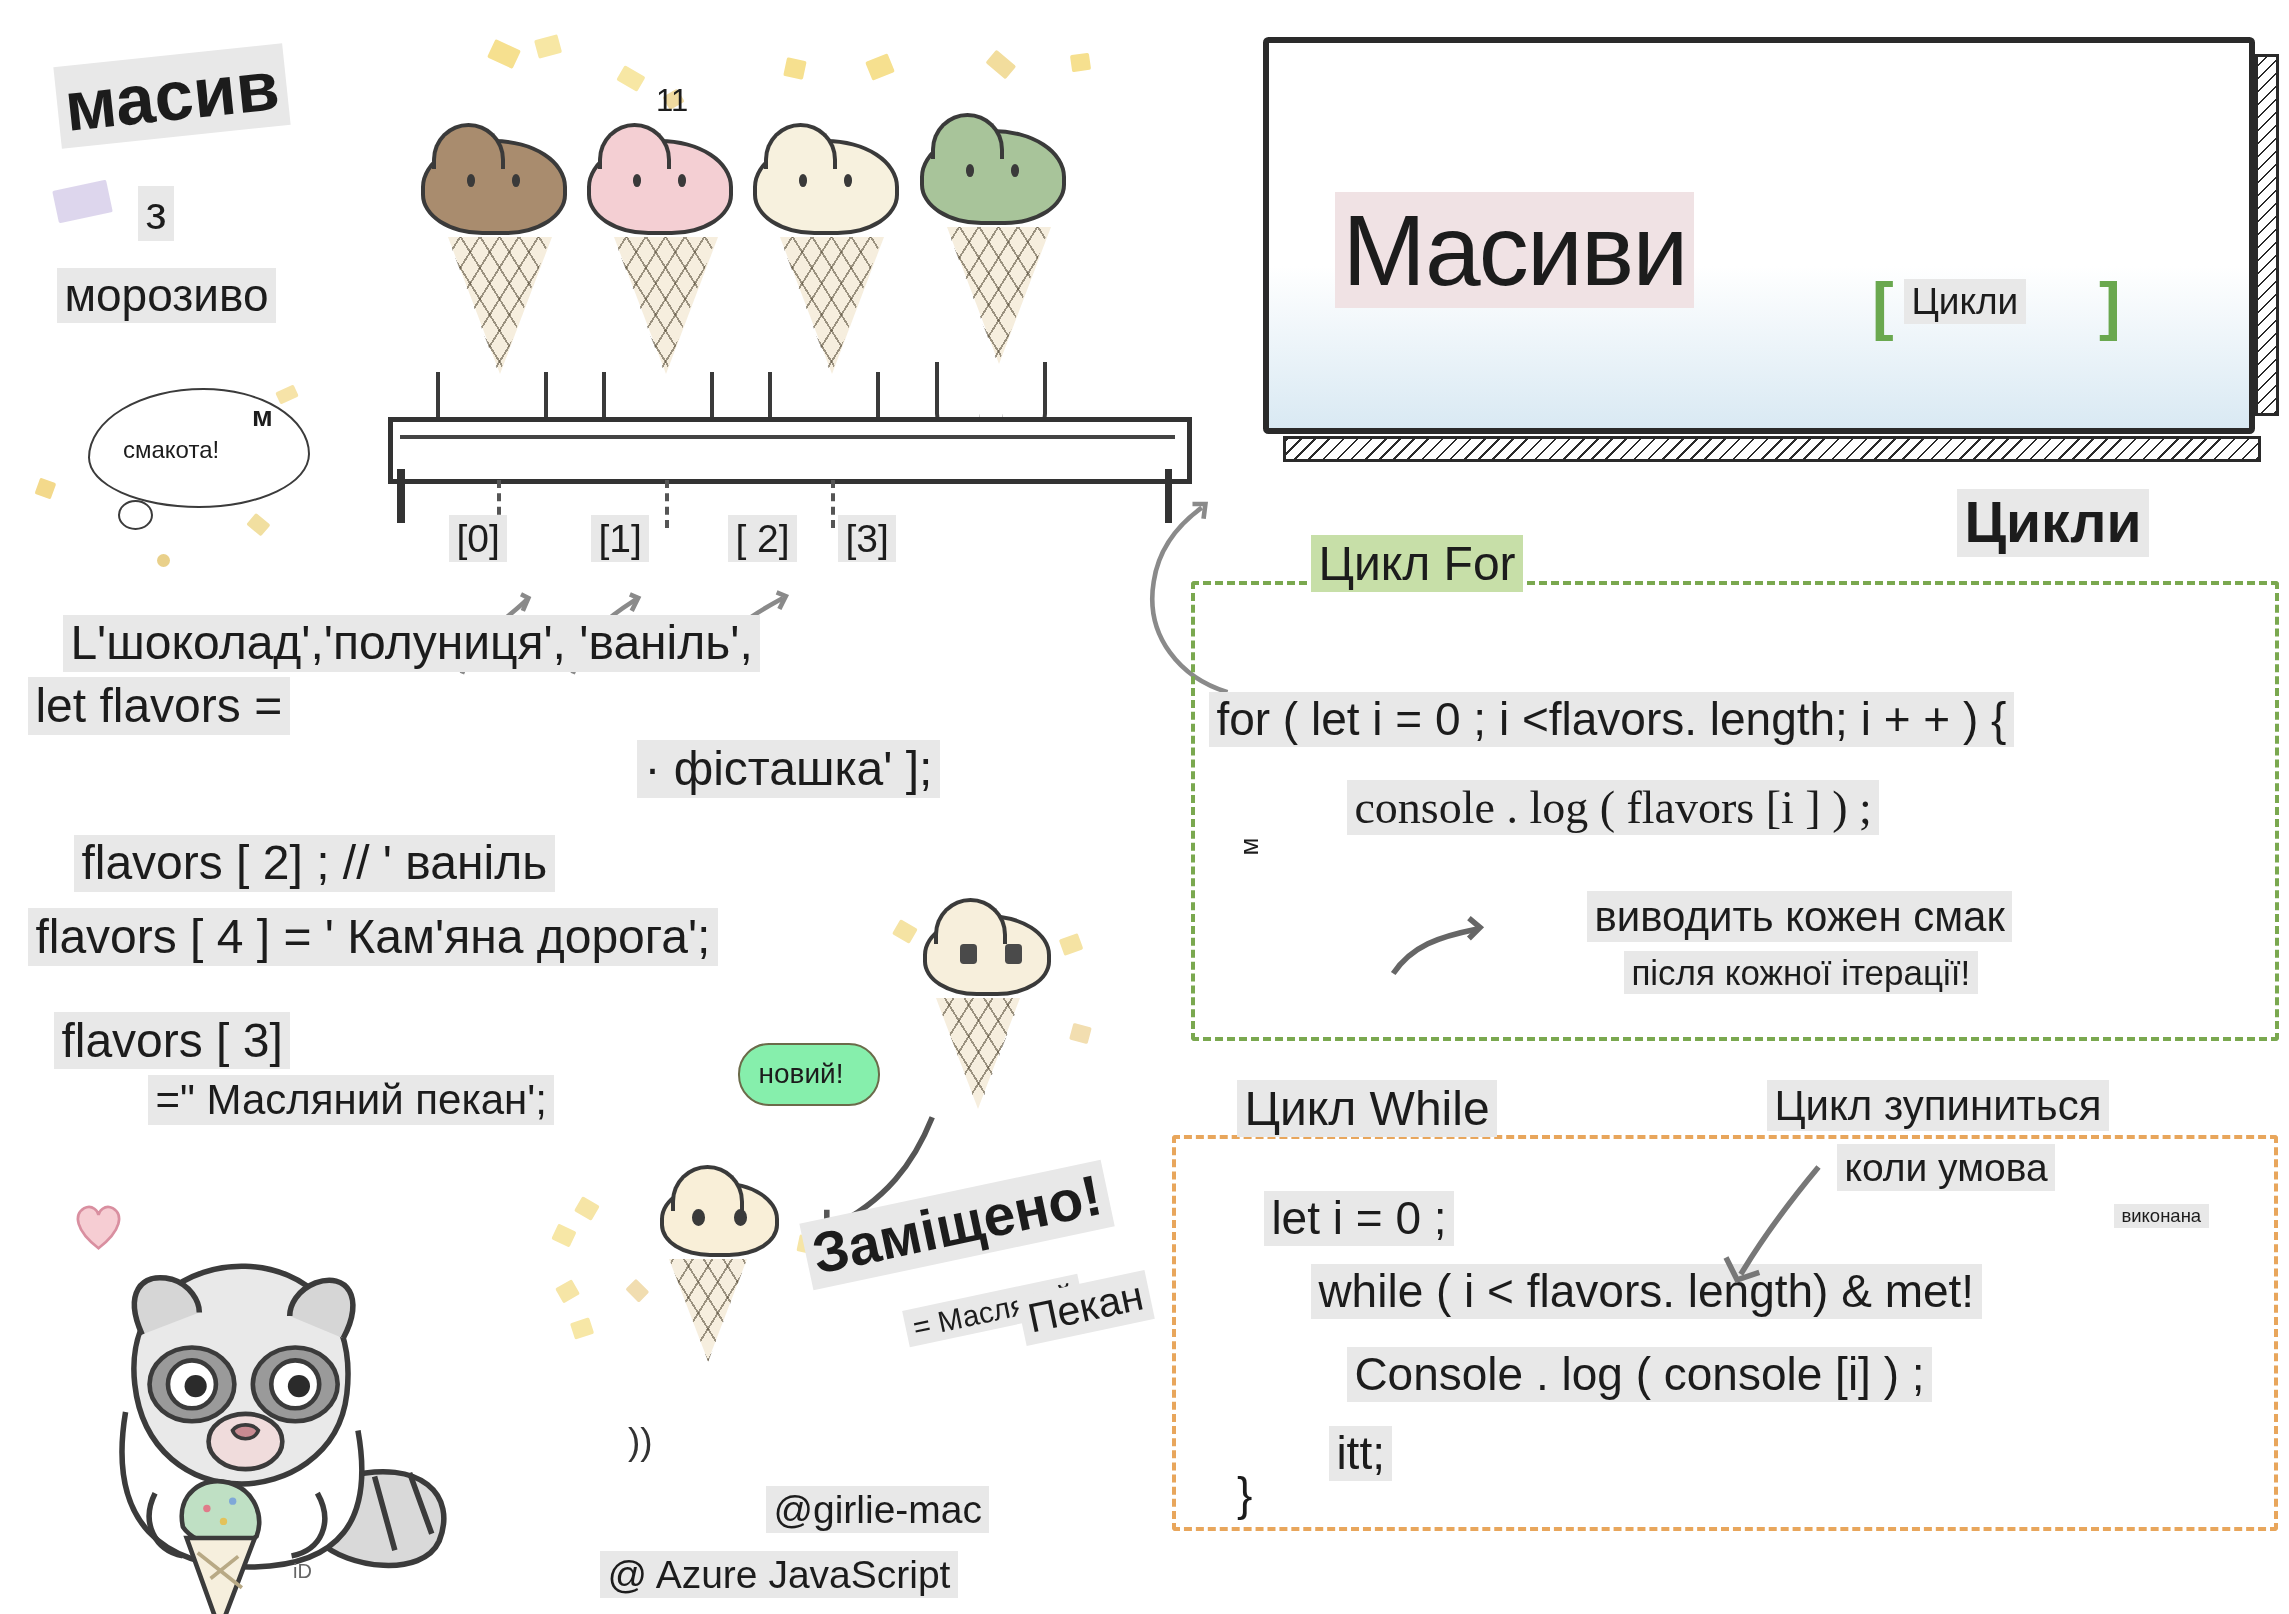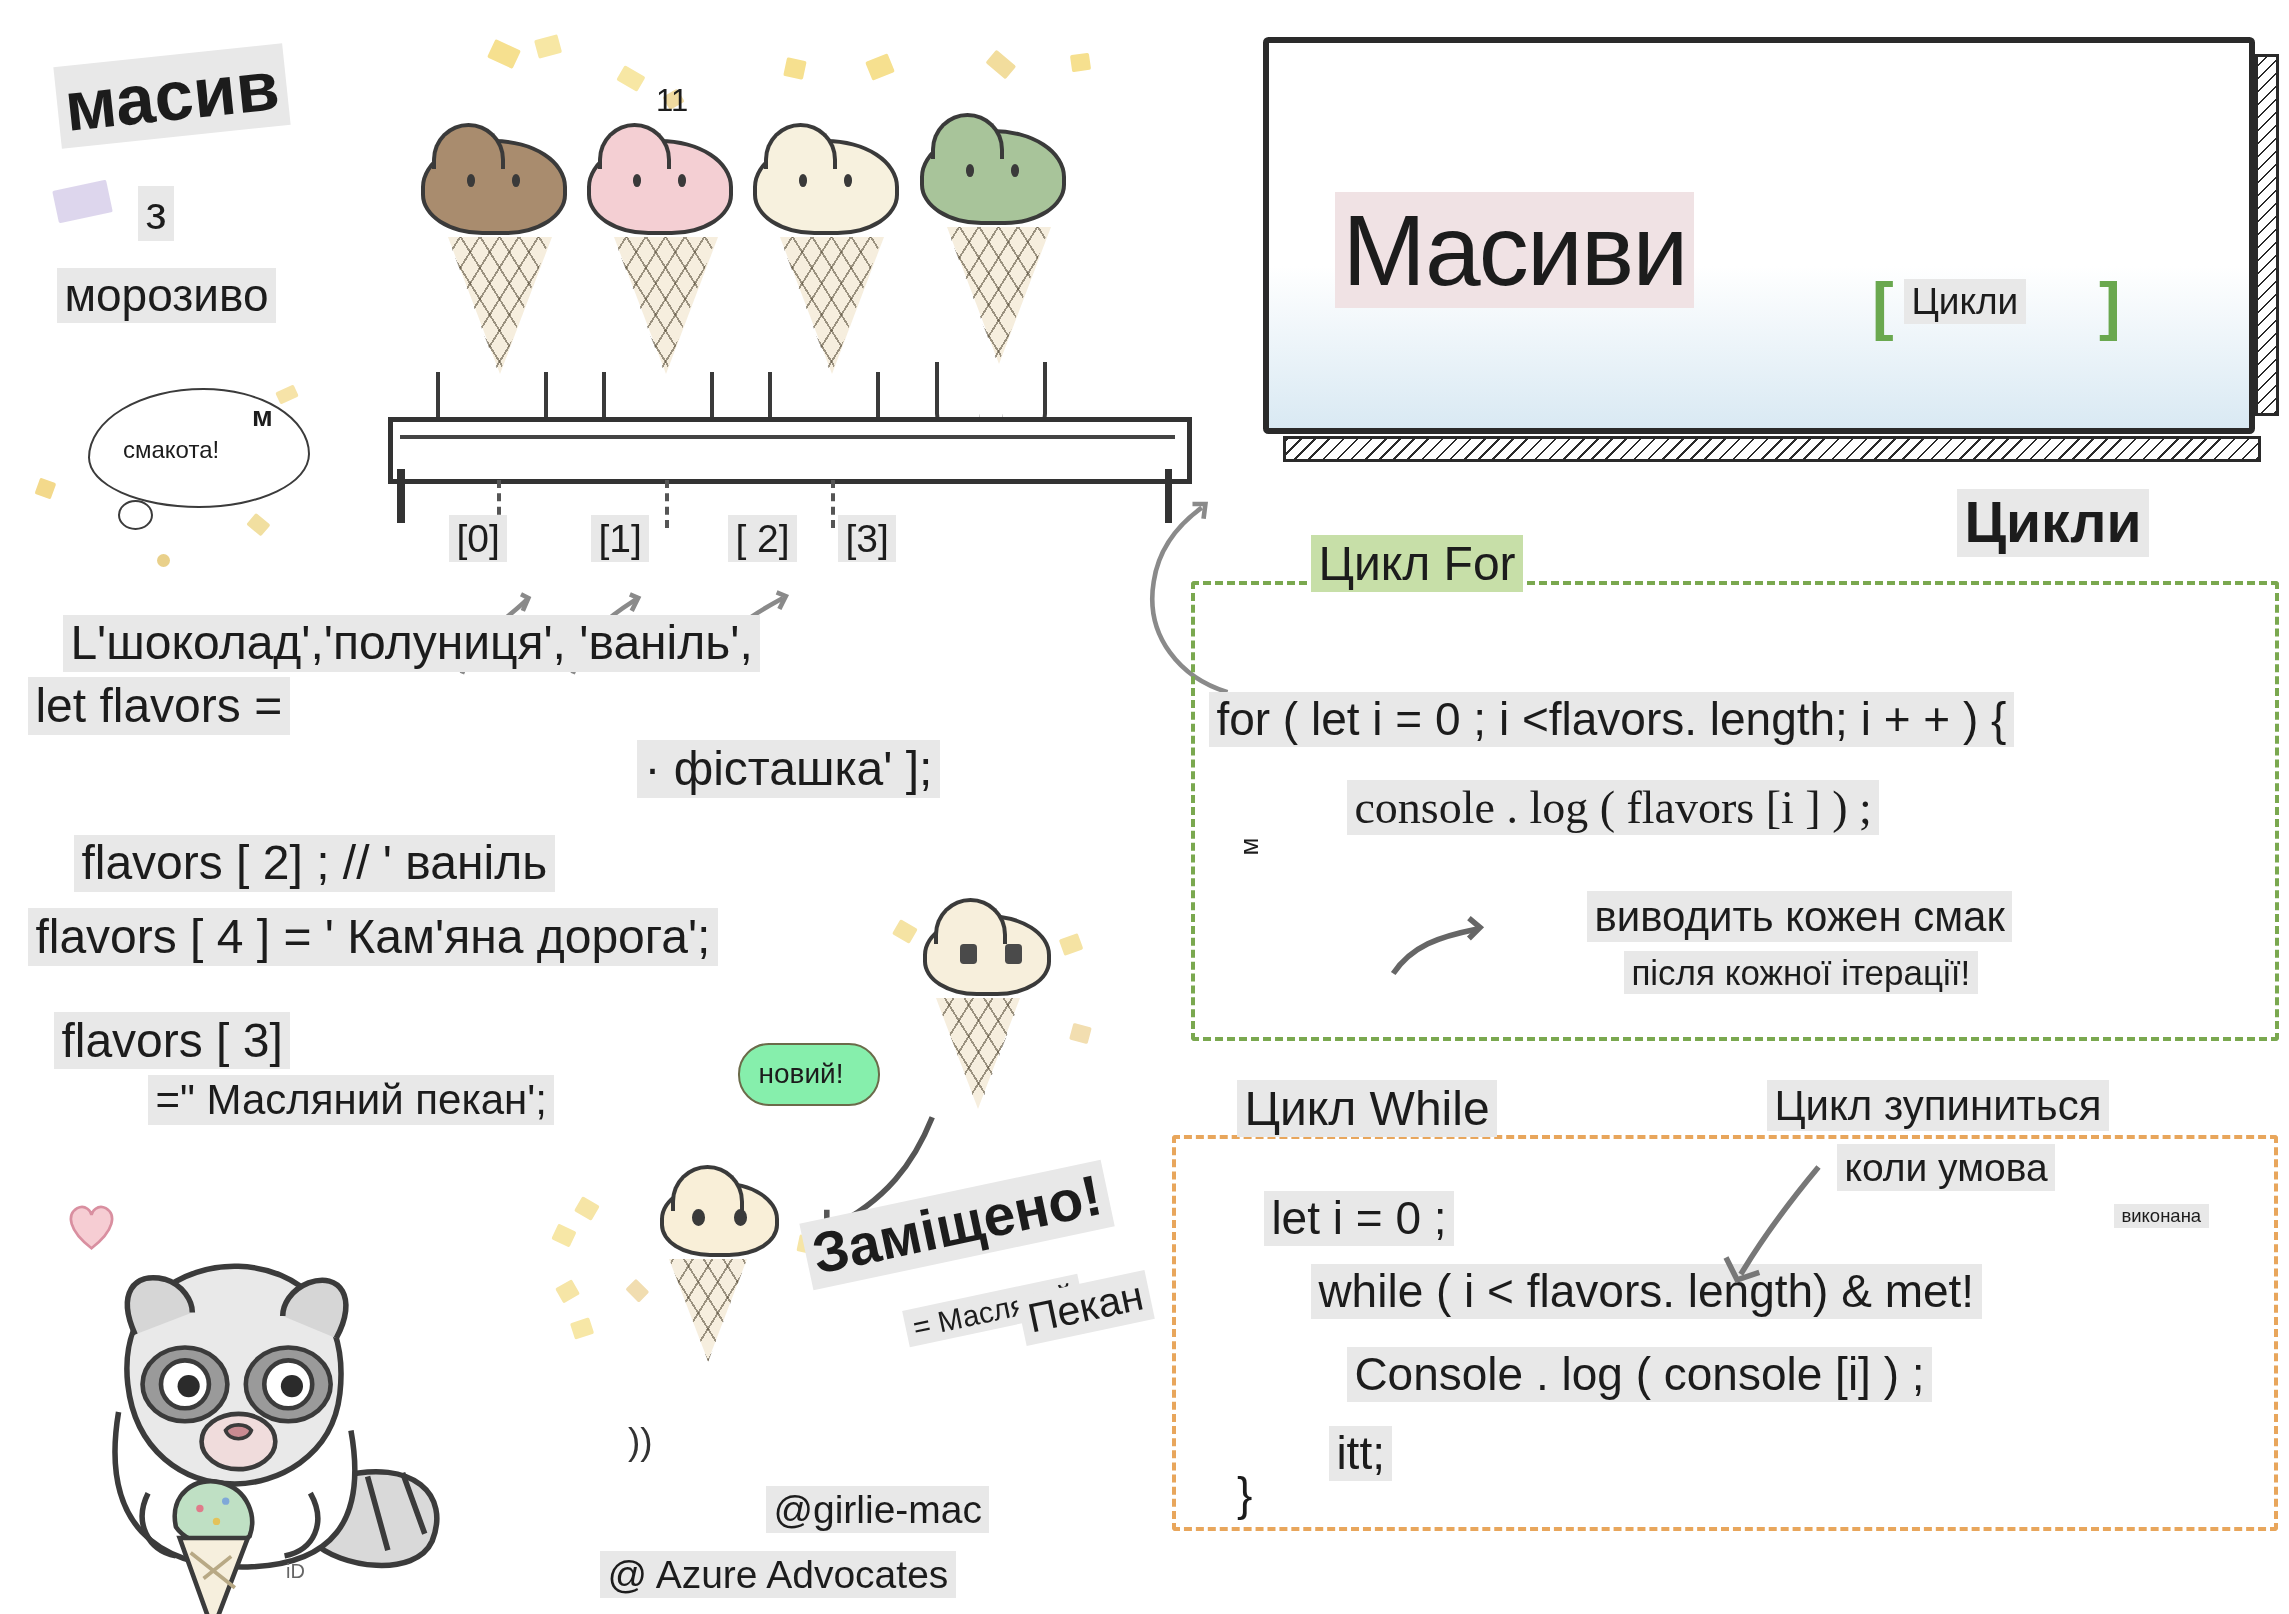--- a/index.html
+++ b/index.html
@@ -158,21 +158,21 @@
   #while-box {
     left: 1172px; top: 1135px; width: 1098px; height: 388px;
     border: 4.6px dashed #e8a65c; border-radius: 3.7px;
   }
   #while-label { left: 1237px; top: 1080px; font-size: 48px; }
 
   .rline { position: absolute; font-size: 46px; }
 
   
   #raccoon { left: 37px; top: 1191px; width: 535px; height: 397px; }
-  .rc-part { position:absolute; }
+  .rc-part { position:absolute;margin-left:7px; }
 
   
   .sprinkle { position: absolute; border-radius: 1.8px; }
 
   #credits1 { left: 766px; top: 1486px; font-size: 39px; }
   #credits2 { left: 600px; top: 1551px; font-size: 39px; }
 
   #replaced {
     left: 803px; top: 1191px; font-size: 57px; font-weight: 700;
     transform: rotate(-12deg);
@@ -436,21 +436,21 @@
 </div>
 
 <div class="sprinkle" style="left:554px;top:1227px;width:20px;height:16.6px;background:#f7e7a6;transform:rotate(25deg);"></div>
 <div class="sprinkle" style="left:572px;top:1320px;width:20px;height:16.6px;background:#f7e7a6;transform:rotate(-18deg);"></div>
 <div class="sprinkle" style="left:628px;top:1283px;width:18.5px;height:14.8px;background:#f1ddb0;transform:rotate(45deg);"></div>
 
 <div class="abs" id="credits1">
   <span class="hl">@girlie-mac</span>
 </div>
 <div class="abs" id="credits2">
-  <span class="hl">@ Azure Advocates</span>
+  <span class="hl">@ Azure JavaScript</span>
 </div>
 
 <div class="abs" id="loops-title">
   <span class="hl">Цикли</span>
 </div>
 
 <div class="abs" id="for-box"></div>
 <div class="abs" id="for-label">
   <span class="hl hl-green">Цикл For</span>
 </div>

